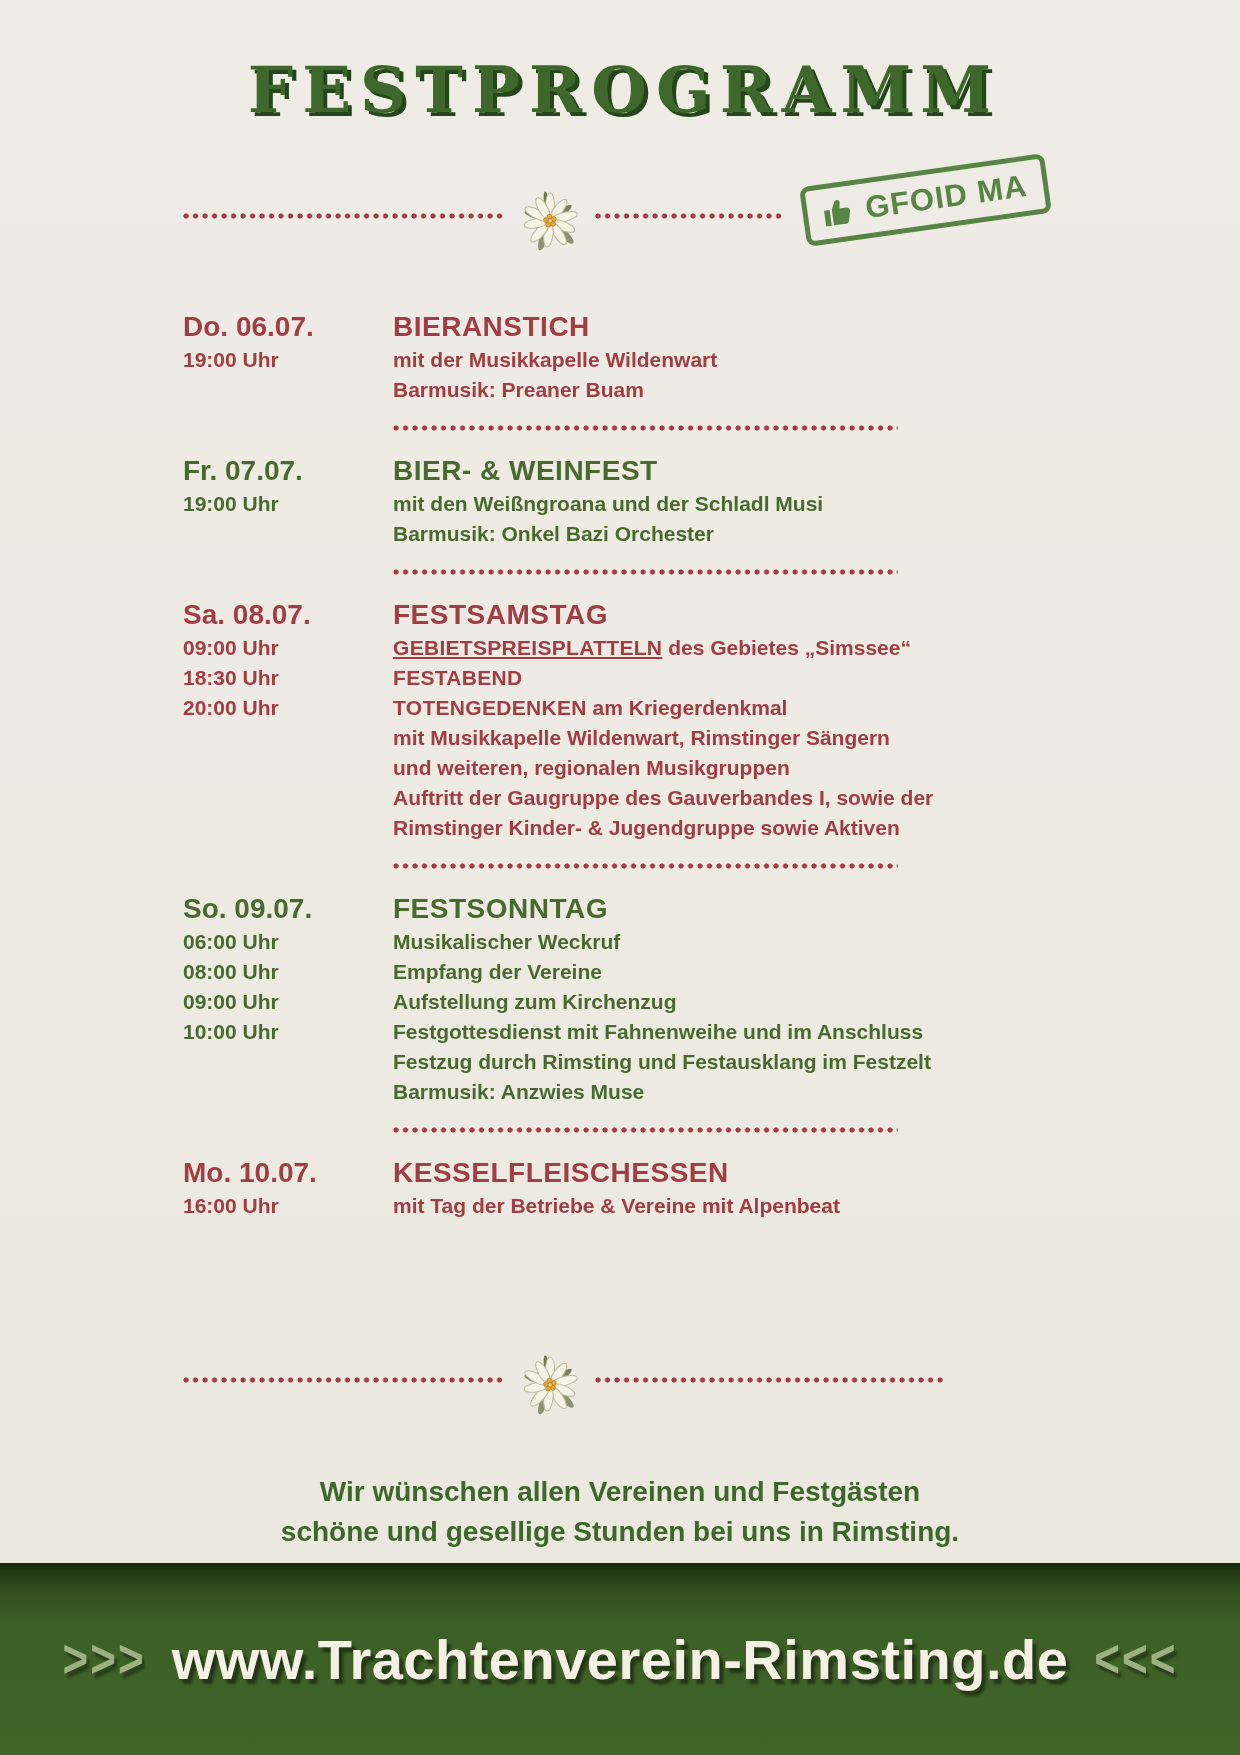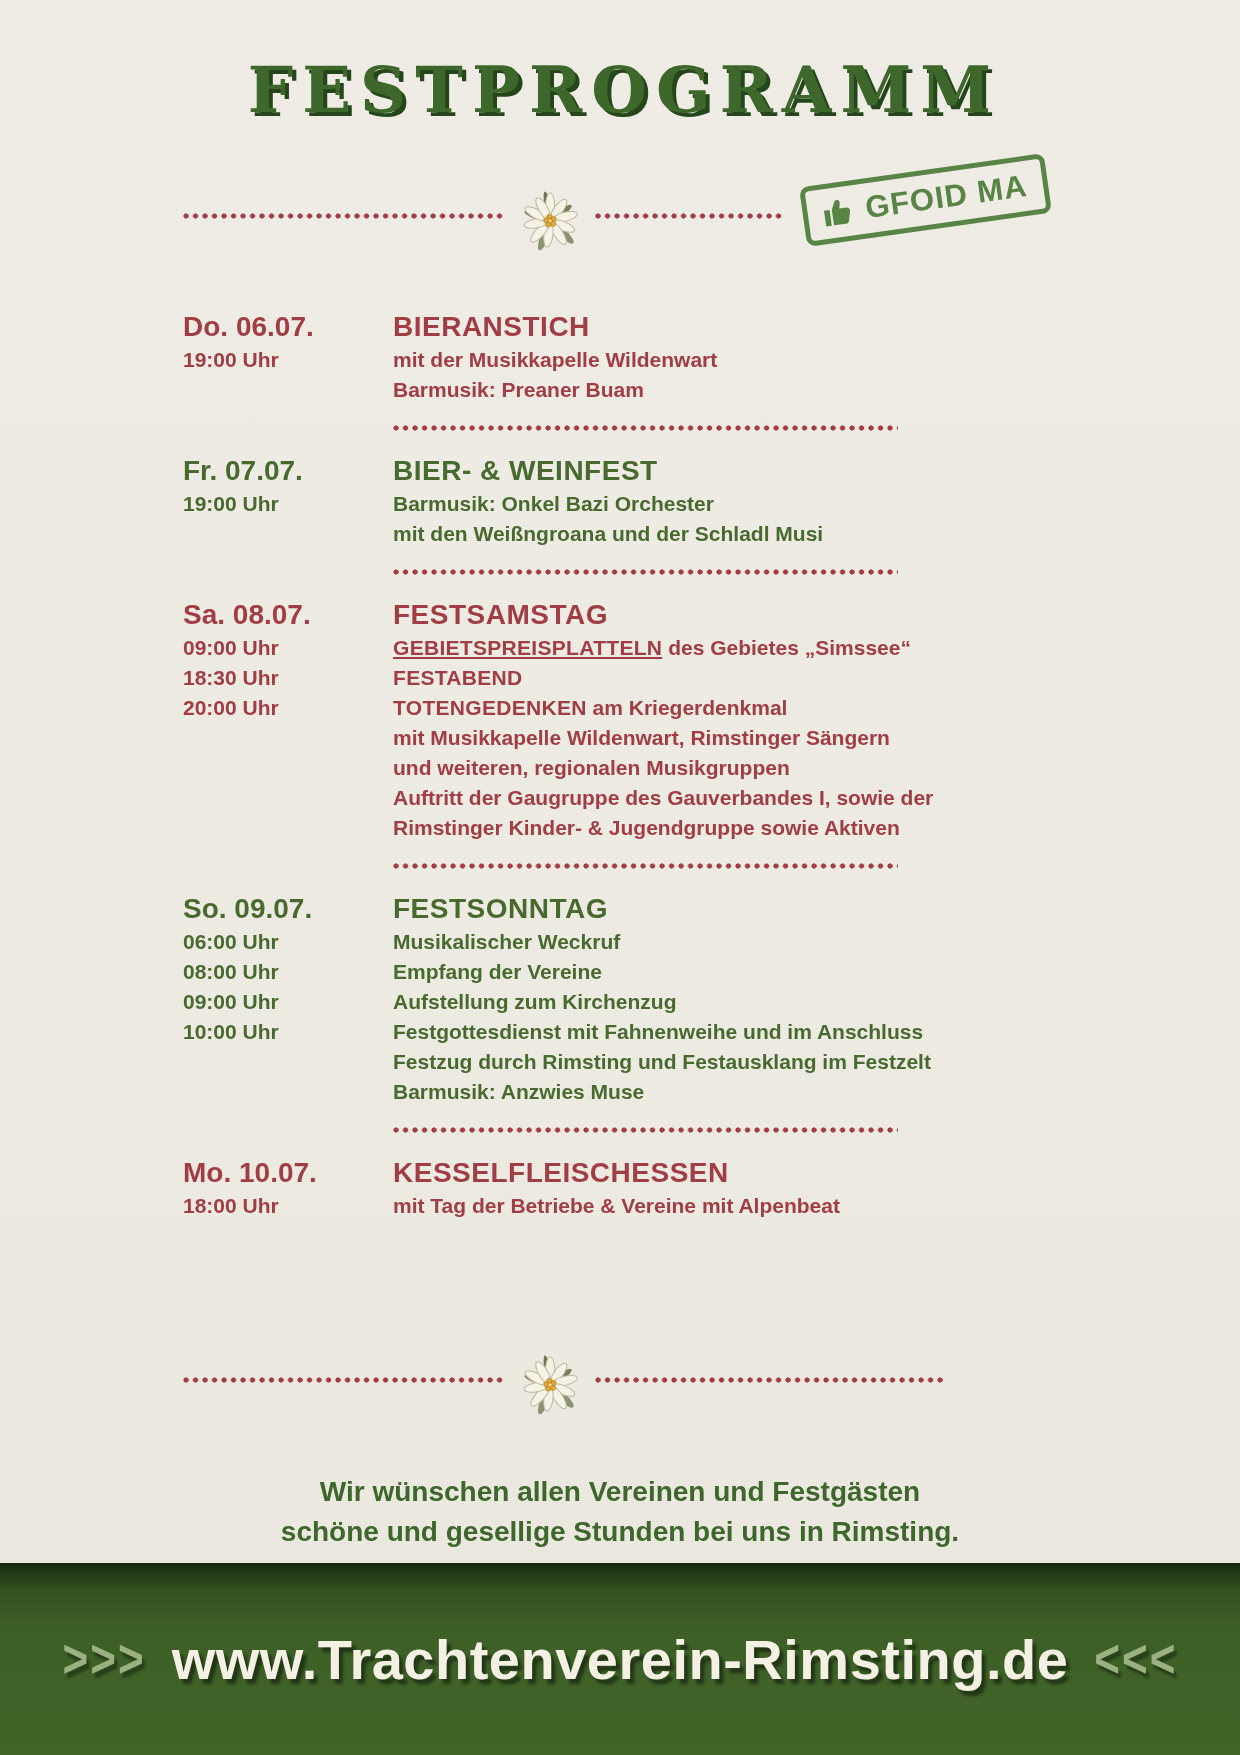--- a/index.html
+++ b/index.html
@@ -153,22 +153,22 @@
         </div>
       </div>
       <div class="separator dots"></div>
       <div class="entry green">
         <div class="col-left">
           <div class="entry-date">Fr. 07.07.</div>
           <div class="entry-time">19:00 Uhr</div>
         </div>
         <div class="col-right">
           <div class="entry-title">BIER- &amp; WEINFEST</div>
+          <div class="entry-line">mit den Weißngroana und der Schladl Musi</div>
           <div class="entry-line">Barmusik: Onkel Bazi Orchester</div>
-          <div class="entry-line">mit den Weißngroana und der Schladl Musi</div>
         </div>
       </div>
       <div class="separator dots"></div>
       <div class="entry red">
         <div class="col-left">
           <div class="entry-date">Sa. 08.07.</div>
           <div class="entry-time">09:00 Uhr</div>
           <div class="entry-time">18:30 Uhr</div>
           <div class="entry-time">20:00 Uhr</div>
         </div>
@@ -199,21 +199,21 @@
           <div class="entry-line">Aufstellung zum Kirchenzug</div>
           <div class="entry-line">Festgottesdienst mit Fahnenweihe und im Anschluss</div>
           <div class="entry-line">Festzug durch Rimsting und Festausklang im Festzelt</div>
           <div class="entry-line">Barmusik: Anzwies Muse</div>
         </div>
       </div>
       <div class="separator dots"></div>
       <div class="entry red">
         <div class="col-left">
           <div class="entry-date">Mo. 10.07.</div>
-          <div class="entry-time">18:00 Uhr</div>
+          <div class="entry-time">16:00 Uhr</div>
         </div>
         <div class="col-right">
           <div class="entry-title">KESSELFLEISCHESSEN</div>
           <div class="entry-line">mit Tag der Betriebe &amp; Vereine mit Alpenbeat</div>
         </div>
       </div>
     </div>
 
   <div class="divider-row divider-bottom">
     <div class="dots d-seg" style="width:322px"></div>

